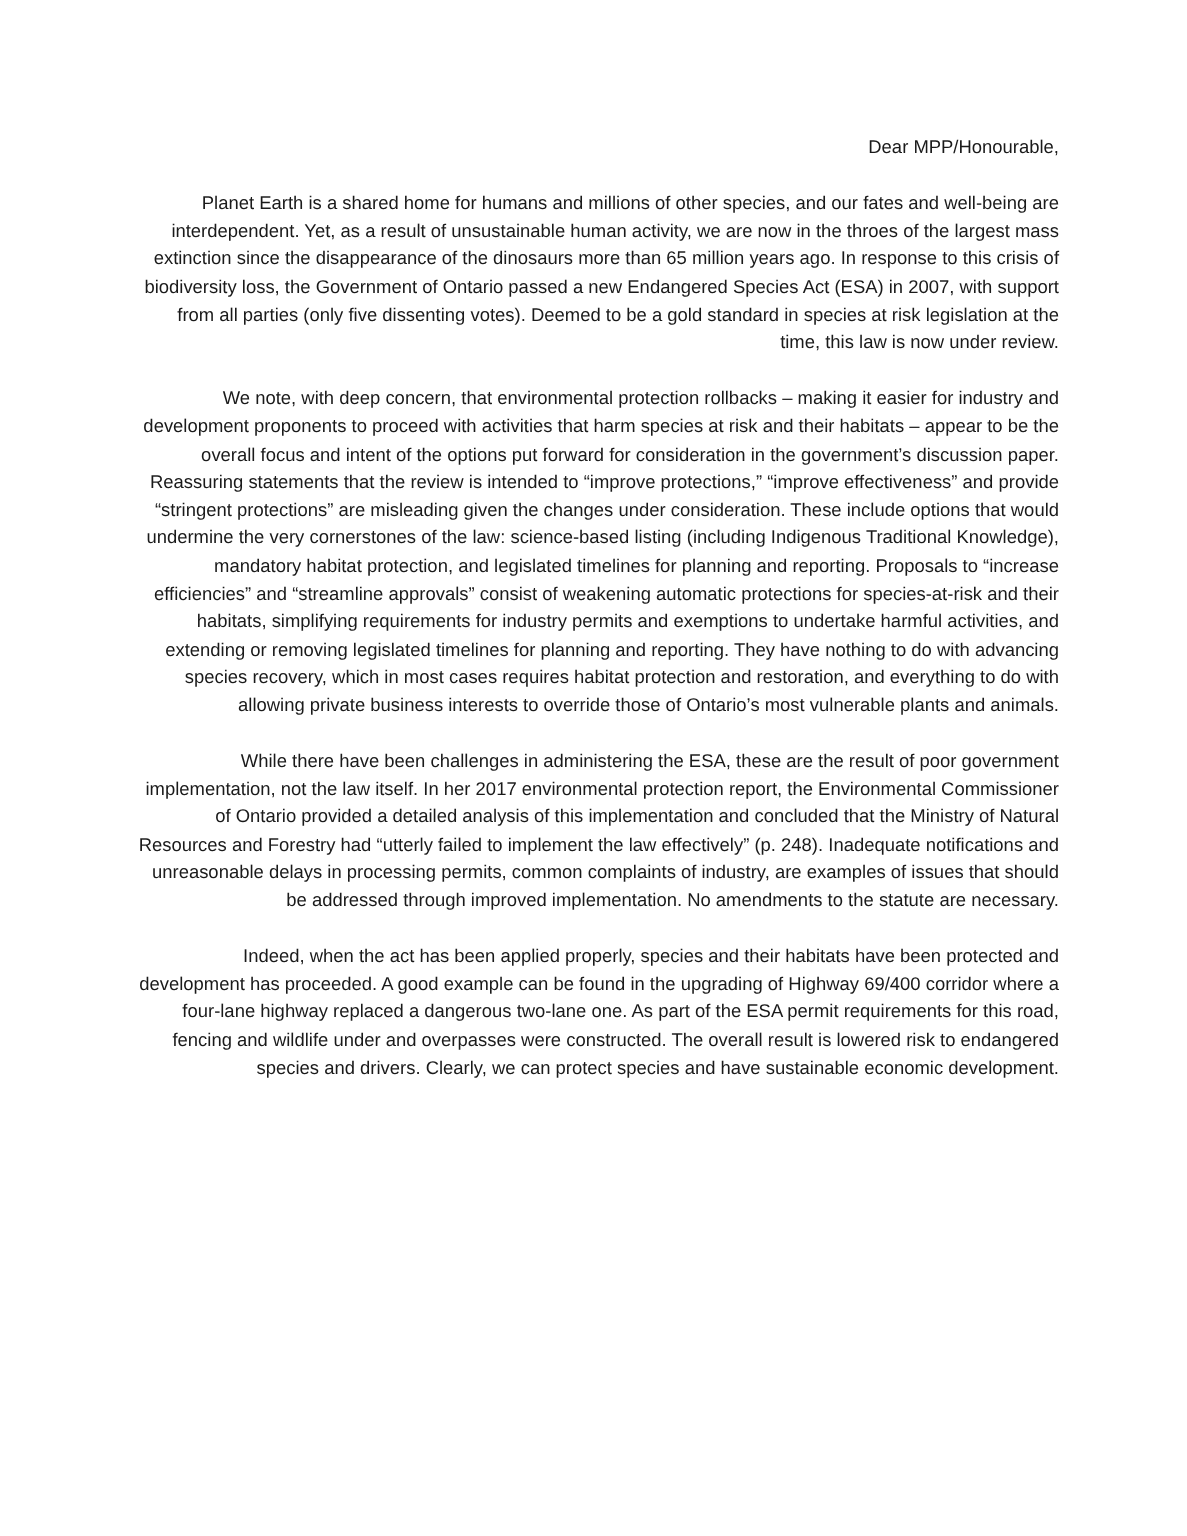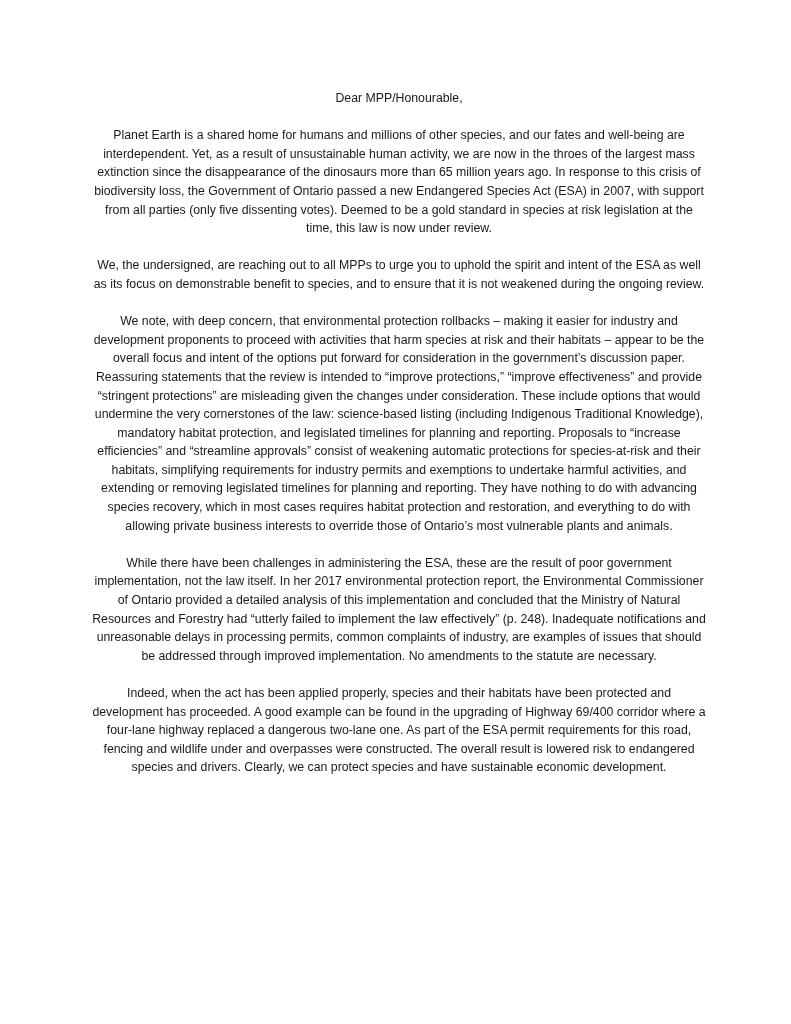--- a/index.html
+++ b/index.html
@@ -15,37 +15,36 @@
     overflow: hidden;
     font-family: "Liberation Sans", sans-serif;
     color: #1a1a1a;
     box-sizing: border-box;
     padding: 89px 85px 0 92px;
   }
   .letter-body {
     width: 614px;
     font-size: 12.3px;
     line-height: 18.6px;
-    text-align: center;
+    text-align: right;
     letter-spacing: 0px;
   }
   .letter-body p {
     margin: 0 0 18.6px 0;
     padding: 0;
     white-space: normal;
   }
   .salutation {
     margin-bottom: 18.6px;
   }
 </style>
 </head>
 <body>
 
 <div class="page">
   <div class="letter-body">
     <p class="salutation">Dear MPP/Honourable,</p>
     <p>Planet Earth is a shared home for humans and millions of other species, and our fates and well-being are interdependent. Yet, as a result of unsustainable human activity, we are now in the throes of the largest mass extinction since the disappearance of the dinosaurs more than 65 million years ago. In response to this crisis of biodiversity loss, the Government of Ontario passed a new Endangered Species Act (ESA) in 2007, with support from all parties (only five dissenting votes). Deemed to be a gold standard in species at risk legislation at the time, this law is now under review.</p>
-    <p>We, the undersigned, are reaching out to all MPPs to urge you to uphold the spirit and intent of the ESA as well as its focus on demonstrable benefit to species, and to ensure that it is not weakened during the ongoing review.</p>
     <p>We note, with deep concern, that environmental protection rollbacks – making it easier for industry and development proponents to proceed with activities that harm species at risk and their habitats – appear to be the overall focus and intent of the options put forward for consideration in the government’s discussion paper. Reassuring statements that the review is intended to “improve protections,” “improve effectiveness” and provide “stringent protections” are misleading given the changes under consideration. These include options that would undermine the very cornerstones of the law: science-based listing (including Indigenous Traditional Knowledge), mandatory habitat protection, and legislated timelines for planning and reporting. Proposals to “increase efficiencies” and “streamline approvals” consist of weakening automatic protections for species-at-risk and their habitats, simplifying requirements for industry permits and exemptions to undertake harmful activities, and extending or removing legislated timelines for planning and reporting. They have nothing to do with advancing species recovery, which in most cases requires habitat protection and restoration, and everything to do with allowing private business interests to override those of Ontario’s most vulnerable plants and animals.</p>
     <p>While there have been challenges in administering the ESA, these are the result of poor government implementation, not the law itself. In her 2017 environmental protection report, the Environmental Commissioner of Ontario provided a detailed analysis of this implementation and concluded that the Ministry of Natural Resources and Forestry had “utterly failed to implement the law effectively” (p. 248). Inadequate notifications and unreasonable delays in processing permits, common complaints of industry, are examples of issues that should be addressed through improved implementation. No amendments to the statute are necessary.</p>
     <p>Indeed, when the act has been applied properly, species and their habitats have been protected and development has proceeded.  A good example can be found in the upgrading of Highway 69/400 corridor where a four-lane highway replaced a dangerous two-lane one. As part of the ESA permit requirements for this road, fencing and wildlife under and overpasses were constructed. The overall result is lowered risk to endangered species and drivers. Clearly, we can protect species and have sustainable economic development.</p>
   </div>
 </div>
 
 </body></html>

